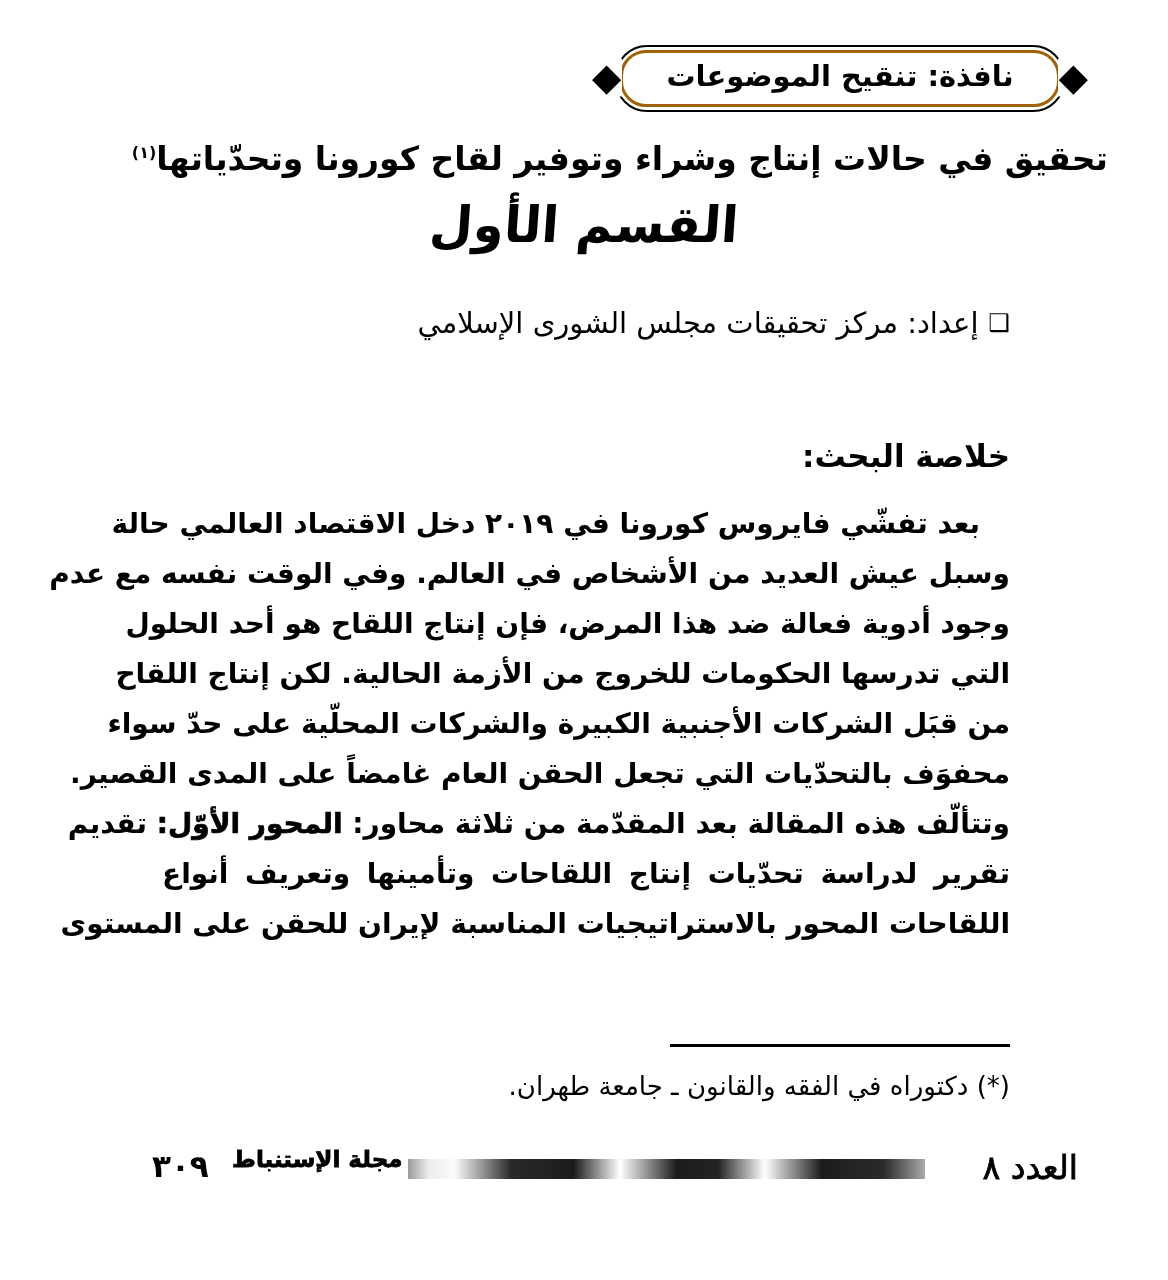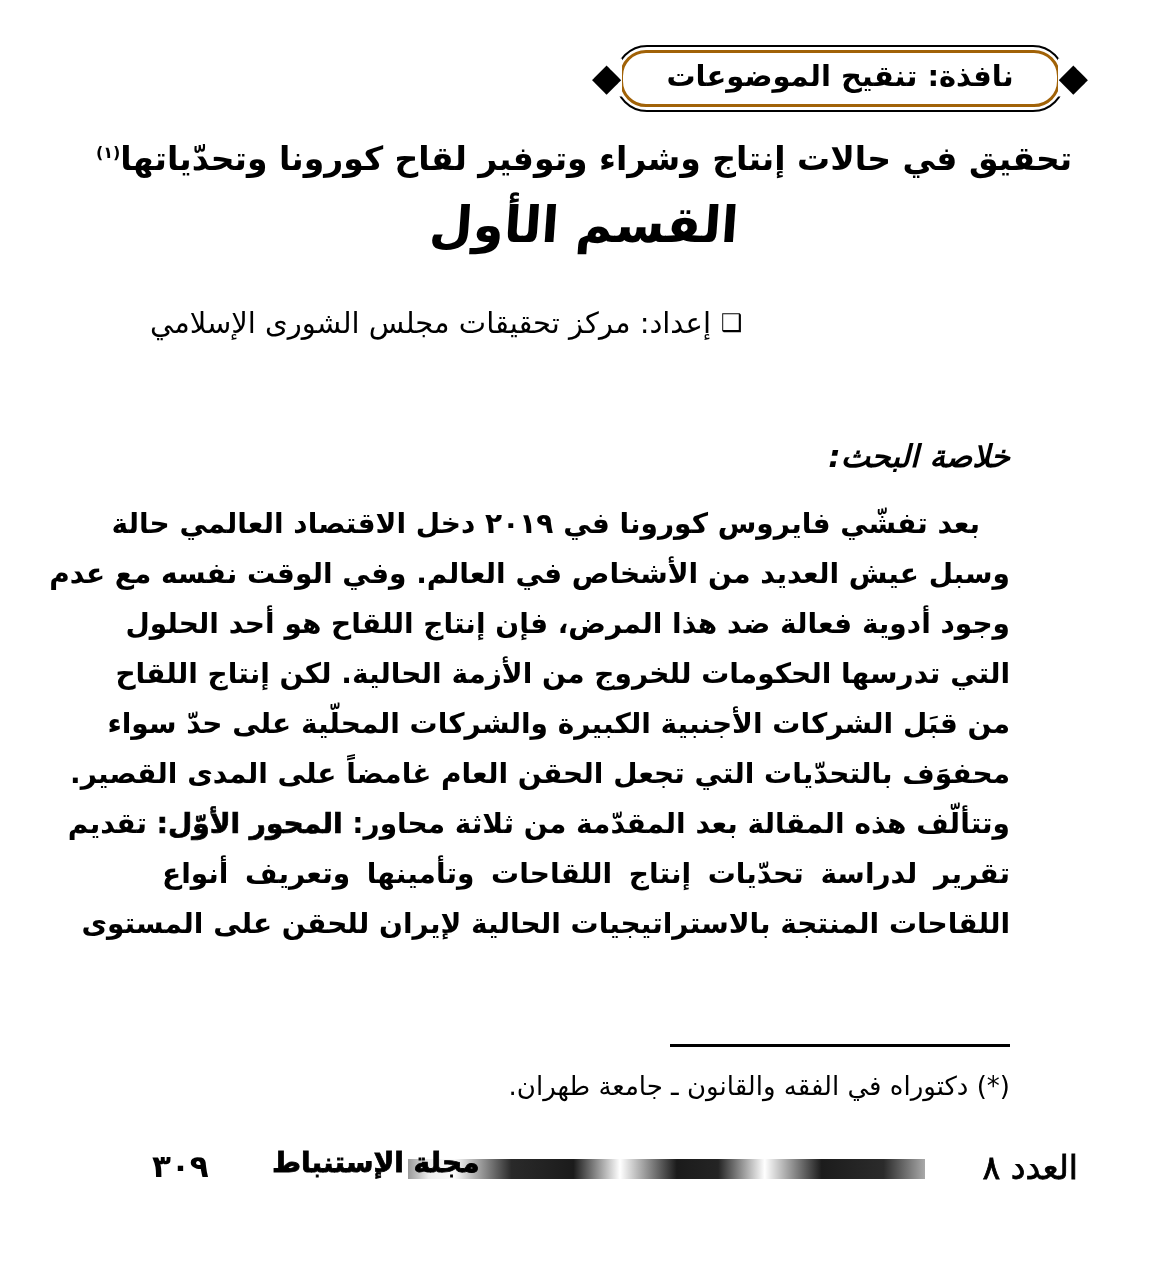--- a/index.html
+++ b/index.html
@@ -33,47 +33,47 @@
     font-size:38px; line-height:1; background:#ffffff;
     transform:translateY(-54%);
     padding:0 1px;
   }
   .banner-orn.right { right:-24px; }
   .banner-orn.left  { left:-24px; }
 
   
   .article-title {
     position:absolute; top:134px; left:60px; right:60px;
-    text-align:center;
+    text-align:right;
     font-size:33px; font-weight:bold;
     line-height:1.5;
   }
   .sup-marker { font-size:16px; vertical-align:super; font-weight:bold; }
 
   .section-title {
     position:absolute; top:196px; left:0; right:0;
     text-align:center;
     font-size:50px; font-weight:bold;
     transform:skewX(-4deg);
     letter-spacing:-2px;
   }
 
   
   .byline {
     position:absolute; top:302px; right:158px; left:150px;
-    direction:rtl; text-align:left;
+    direction:rtl; text-align:right;
   }
   .byline-item { font-size:29px; margin-bottom:25px; line-height:1.5; }
   .byline-bullet { font-size:24px; margin-left:10px; position:relative; top:-2px; }
   .byline-marker { font-size:15px; vertical-align:super; }
 
   
   .abstract-heading {
     position:absolute; top:438px; right:158px;
-    font-size:31px; font-weight:bold;font-style:italic;
+    font-size:31px; font-weight:bold;
   }
   .abstract-body {
     position:absolute; top:499px; right:158px; left:162px;
     font-size:28px; font-weight:bold;
   }
   .pline {
     line-height:50px; height:50px;
     text-align:justify; text-align-last:justify;
     white-space:nowrap;
   }
@@ -97,21 +97,21 @@
   }
   .footer-bar {
     position:absolute; top:1159px; left:408px; width:517px; height:20px;
     background:linear-gradient(90deg,
       #9a9a9a 0%, #ededed 4%, #fbfbfb 9%, #2a2a2a 20%, #1b1b1b 32%,
       #ffffff 41%, #1b1b1b 52%, #242424 60%, #ffffff 69%,
       #1c1c1c 80%, #2b2b2b 92%, #a9a9a9 100%);
   }
   .footer-journal {
     position:absolute; top:1146px; left:232px;
-    font-size:28px; font-weight:900;margin-left:40px; -webkit-text-stroke:0.8px #000;
+    font-size:23px; font-weight:900; -webkit-text-stroke:0.8px #000;
   }
   .footer-page {
     position:absolute; top:1148px; left:152px;
     font-size:31px; font-weight:bold;
   }
 </style>
 </head>
 <body>
 
 <div class="page">
@@ -140,21 +140,21 @@
   <div class="abstract-body">
     <div class="pline first">بعد تفشّي فايروس كورونا في ٢٠١٩ دخل الاقتصاد العالمي حالة</div>
     <div class="pline">وسبل عيش العديد من الأشخاص في العالم. وفي الوقت نفسه مع عدم</div>
     <div class="pline">وجود أدوية فعالة ضد هذا المرض، فإن إنتاج اللقاح هو أحد الحلول</div>
     <div class="pline">التي تدرسها الحكومات للخروج من الأزمة الحالية. لكن إنتاج اللقاح</div>
     <div class="pline">من قبَل الشركات الأجنبية الكبيرة والشركات المحلّية على حدّ سواء</div>
     <div class="pline">محفوَف بالتحدّيات التي تجعل الحقن العام غامضاً على المدى القصير.</div>
     <div class="pline"><span>وتتألّف هذه المقالة بعد المقدّمة من ثلاثة محاور: </span><span class="emphasis">المحور الأوّل:</span><span> تقديم</span>
     </div>
     <div class="pline">تقرير لدراسة تحدّيات إنتاج اللقاحات وتأمينها وتعريف أنواع</div>
-    <div class="pline">اللقاحات المنتجة بالاستراتيجيات الحالية لإيران للحقن على المستوى</div>
+    <div class="pline">اللقاحات المحور بالاستراتيجيات المناسبة لإيران للحقن على المستوى</div>
   </div>
 
   <div class="footnote-rule"></div>
   <div class="footnote"><span>(*)</span><span> دكتوراه في الفقه والقانون ـ جامعة طهران.</span>
   </div>
 
   <div class="footer-issue">العدد ٨</div>
   <div class="footer-bar"></div>
   <div class="footer-journal">مجلة الإستنباط</div>
   <div class="footer-page">٣٠٩</div>

